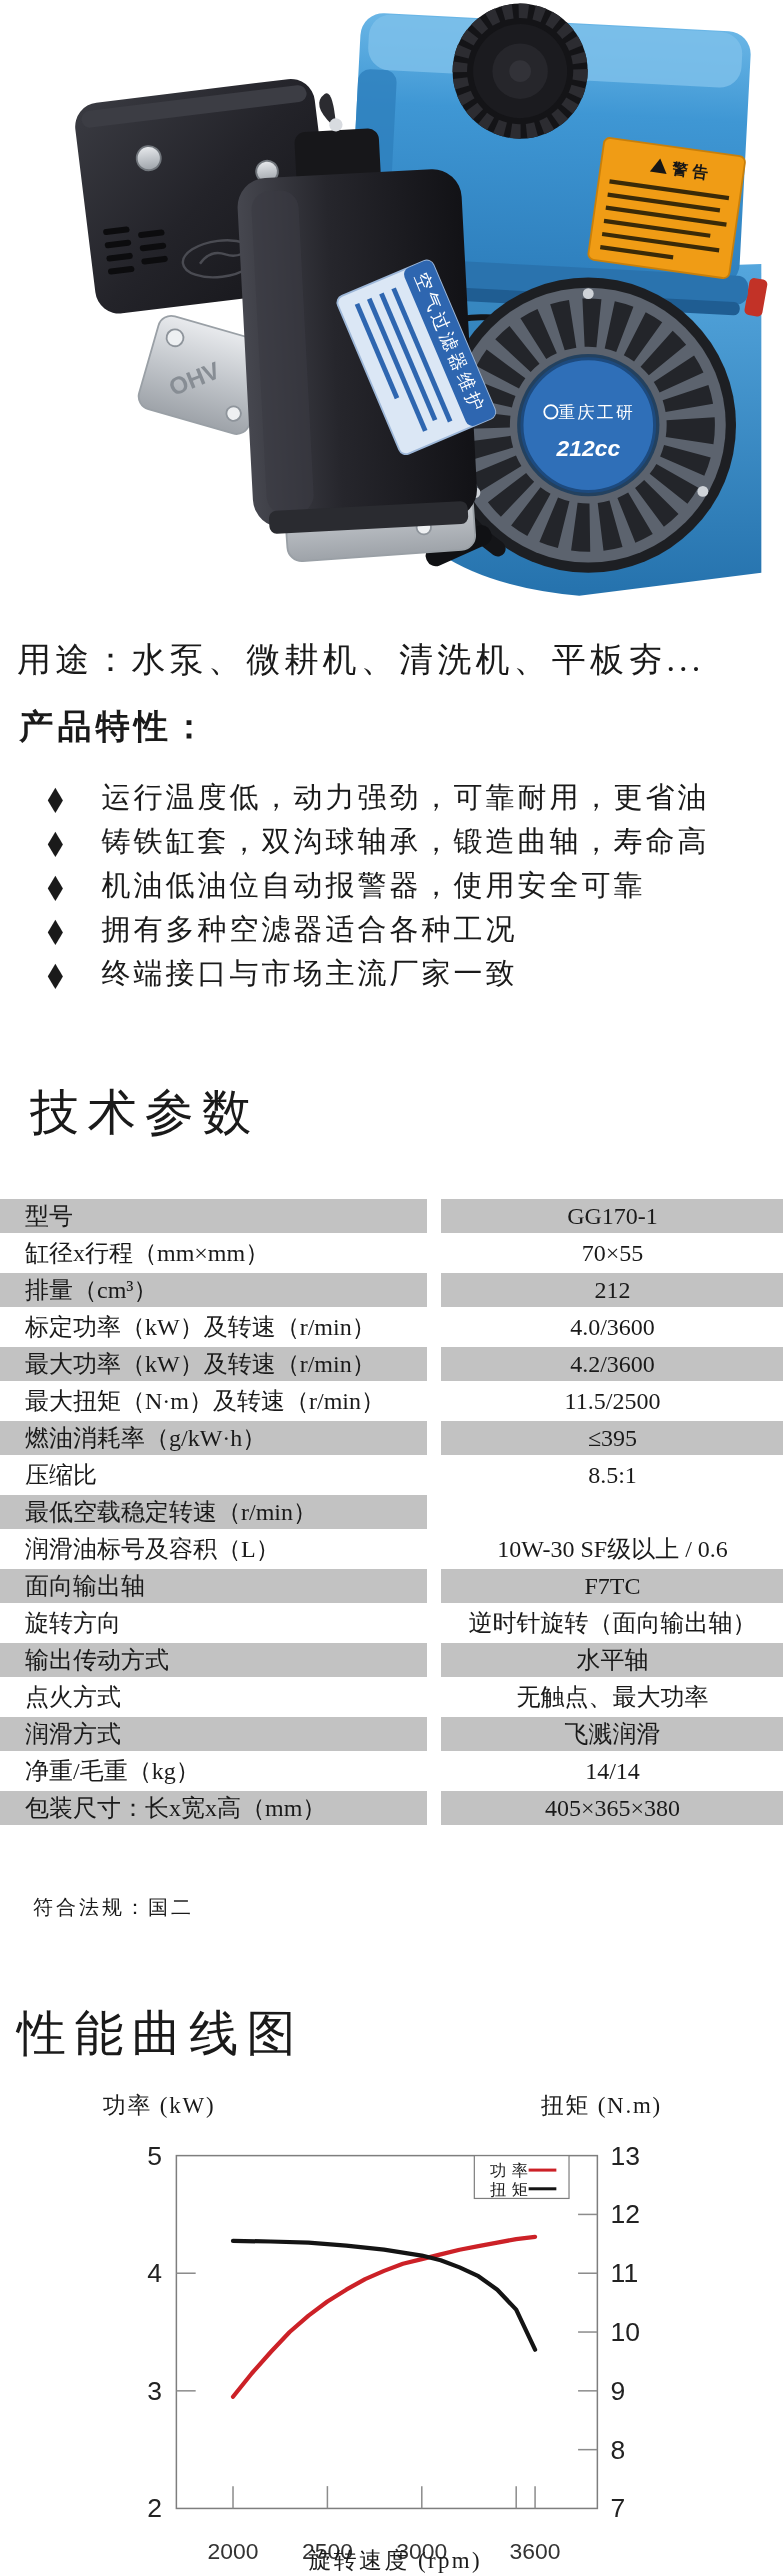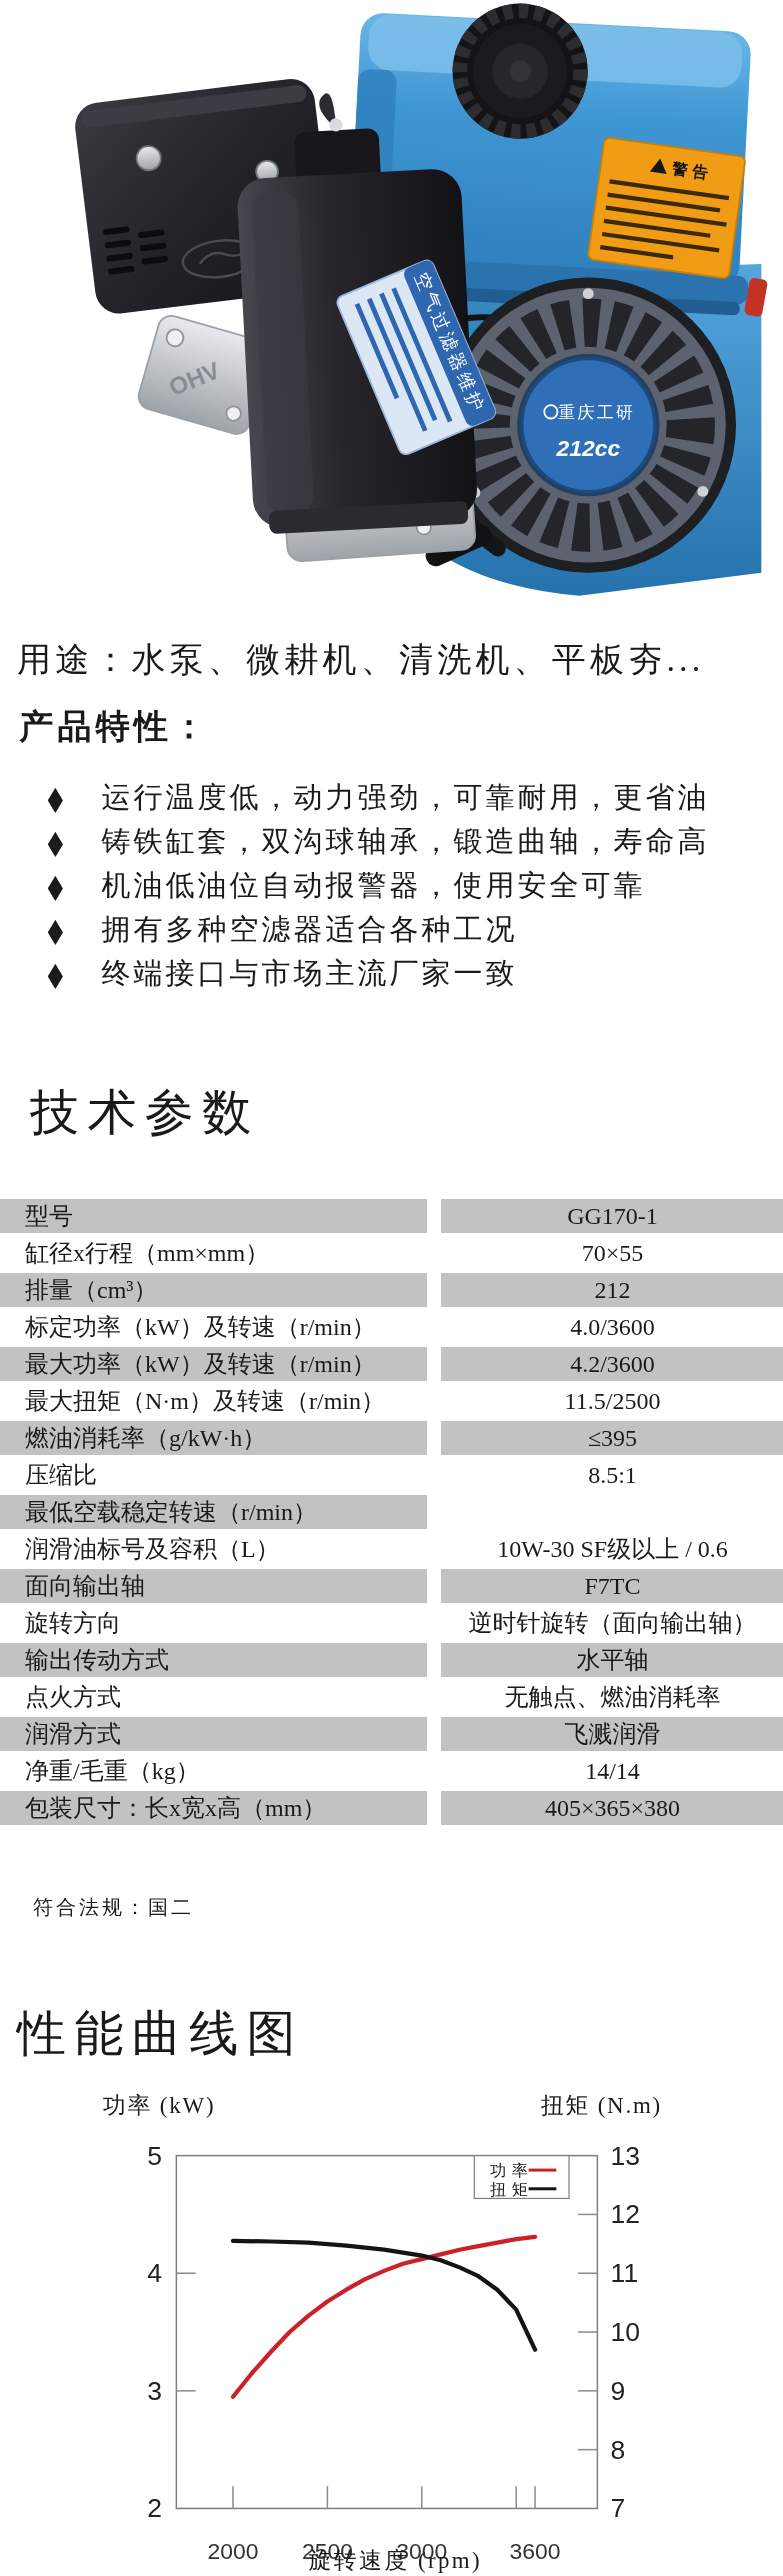--- a/index.html
+++ b/index.html
@@ -256,21 +256,21 @@
       <div class="srow">
         <div class="l">旋转方向</div>
         <div class="r">逆时针旋转（面向输出轴）</div>
       </div>
       <div class="srow gray">
         <div class="l">输出传动方式</div>
         <div class="r">水平轴</div>
       </div>
       <div class="srow">
         <div class="l">点火方式</div>
-        <div class="r">无触点、燃油消耗率</div>
+        <div class="r">无触点、最大功率</div>
       </div>
       <div class="srow gray">
         <div class="l">润滑方式</div>
         <div class="r">飞溅润滑</div>
       </div>
       <div class="srow">
         <div class="l">净重/毛重（kg）</div>
         <div class="r">14/14</div>
       </div>
       <div class="srow gray">

